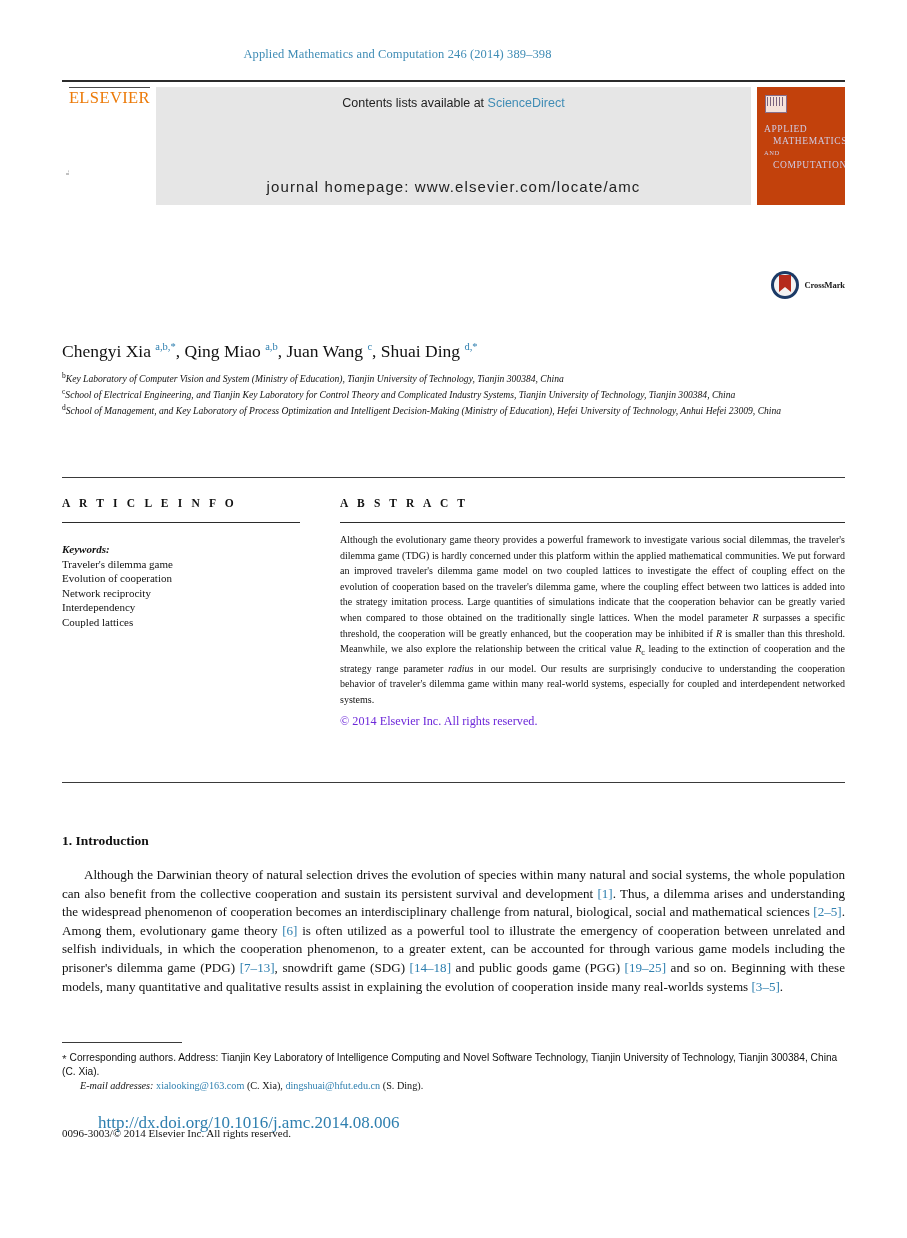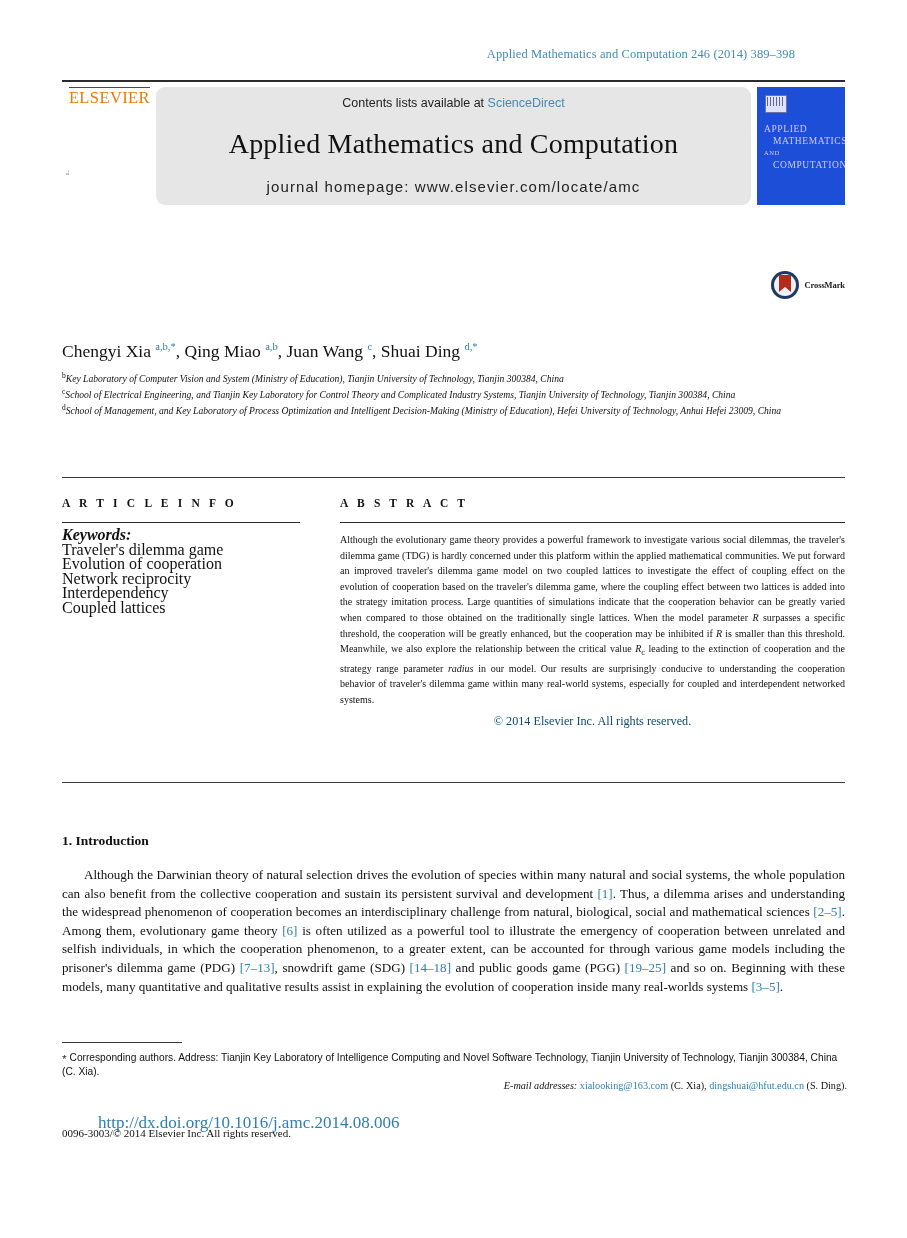--- a/index.html
+++ b/index.html
@@ -21,21 +21,21 @@
     height: 1238px;
     box-sizing: border-box;
   }
 
   
   .running-head {
     position: absolute;
     top: 47px;
     left: 0;
     width: 795px;
-    text-align: right;
+    text-align: center;
     font-size: 12.5px;
     color: #3f8cb5;
     letter-spacing: .1px;
   }
 
   
   .masthead {
     position: absolute;
     top: 80px;
     left: 62px;
@@ -76,21 +76,20 @@
     flex: 1 1 auto;
     background: #e6e6e6;
     margin-left: 6px;
     margin-right: 6px;
     display: flex;
     flex-direction: column;
     align-items: center;
     justify-content: space-between;
     padding: 9px 0 10px 0;
     box-sizing: border-box;
-    border-radius: 9px;
   }
   .contents-line {
     font-family: "Liberation Sans", sans-serif;
     font-size: 12.5px;
     color: #222;
   }
   .contents-line .sd {
     color: #3f8cb5;
   }
   .journal-name {
@@ -101,21 +100,21 @@
   }
   .homepage-line {
     font-family: "Liberation Sans", sans-serif;
     font-size: 15px;
     color: #222;
     letter-spacing: 1.1px;
   }
   .cover-block {
     flex: 0 0 88px;
     width: 88px;
-    background: #1d4ed8;
+    background: #c2410c;
     position: relative;
     overflow: hidden;
   }
   .cover-mini {
     position: absolute;
     top: 8px;
     left: 8px;
     width: 20px;
     height: 16px;
     background: #ffffff;
@@ -225,45 +224,45 @@
     position: absolute;
     left: 340px;
     top: 497px;
     width: 505px;
   }
   .col-rule {
     border-top: 1.5px solid #2b2b2b;
     margin-top: 13px;
   }
   .kw-block {
-    margin-top: 5px;
-    font-family: "Liberation Serif", serif;
-    font-size: 16px;
+    margin-top: 19px;
+    font-family: "Liberation Serif", serif;
+    font-size: 11px;
     line-height: 14.6px;
     color: #111;
   }
   .kw-title {
     font-style: italic;
     font-weight: bold;
   }
   .abstract-text {
     margin-top: 9px;
     font-family: "Liberation Serif", serif;
     font-size: 10px;
     line-height: 15.6px;
     text-align: justify;
     color: #111;
   }
   .abstract-text i { font-style: italic; }
   .copyright-line {
     margin-top: 6px;
-    text-align: center;
+    text-align: left;
     font-family: "Liberation Serif", serif;
     font-size: 12.2px;
-    color: #0c4a6e;
+    color: #6d28d9;
   }
   .rule-bottom {
     position: absolute;
     left: 62px;
     top: 782px;
     width: 783px;
     border-top: 1px solid #3a3a3a;
   }
 
   
@@ -311,21 +310,20 @@
   .email-line {
     position: absolute;
     left: 62px;
     top: 1079px;
     width: 785px;
     font-family: "Liberation Serif", serif;
     font-size: 10.2px;
     line-height: 13.2px;
     color: #111;
     text-indent: 18px;
-    text-align: right;
   }
   .email-line i { font-style: italic; }
   .link { color: #2e7faf; }
   .doi-line {
     position: absolute;
     left: 62px;
     top: 1113px;
     font-family: "Liberation Serif", serif;
     font-size: 17px;
     color: #2e7faf;
@@ -386,21 +384,20 @@
             </g>
           </svg>
         </div>
         <div class="elsevier-word">ELSEVIER</div>
       </div>
 
       <div class="journal-banner">
         <div class="contents-line">
           <span>Contents lists available at </span><span class="sd">ScienceDirect</span>
         </div>
-        <div class="journal-name">Applied Mathematics and Computation</div>
         <div class="homepage-line">journal homepage: www.elsevier.com/locate/amc</div>
       </div>
 
       <div class="cover-block">
         <div class="cover-mini"></div>
         <div class="cover-text">
           <div class="l1">APPLIED</div>
           <div class="l2">MATHEMATICS</div>
           <div class="l3">AND</div>
           <div class="l4">COMPUTATION</div>

